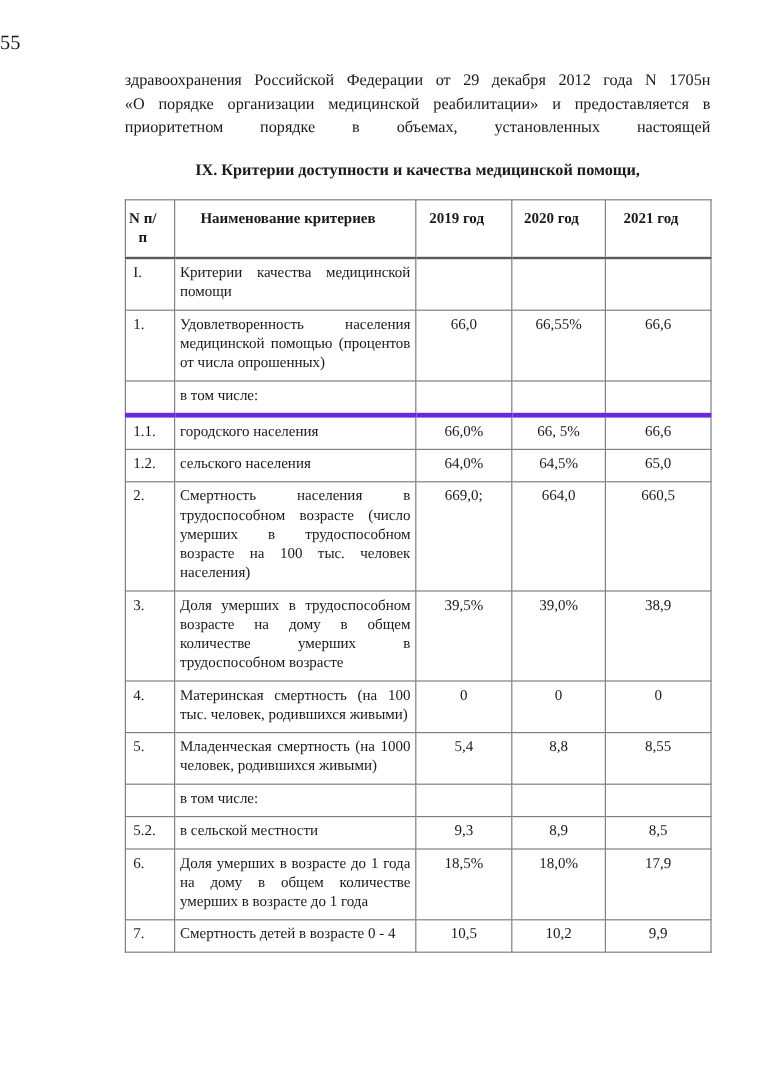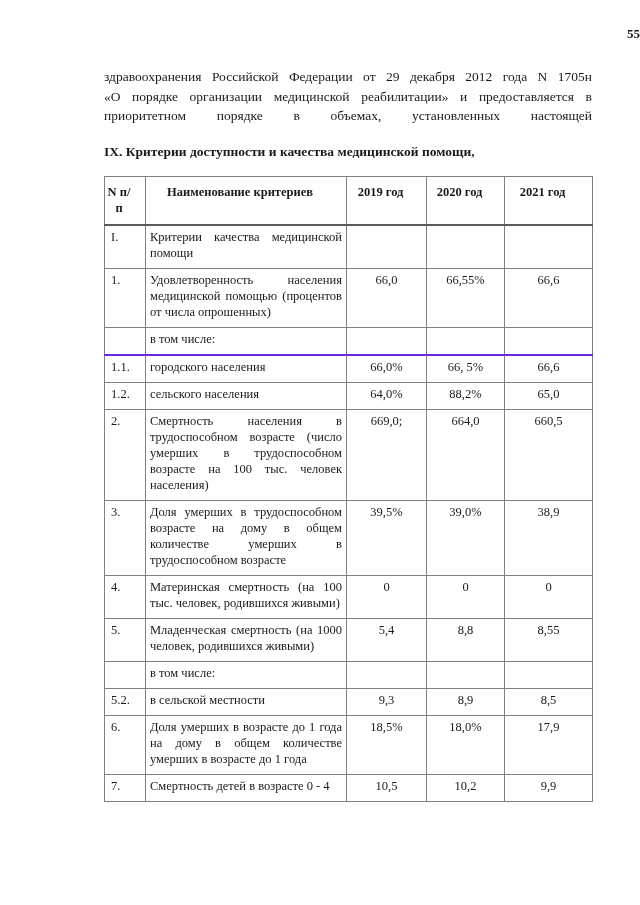--- a/index.html
+++ b/index.html
@@ -6,34 +6,34 @@
   html, body {
     width: 640px; height: 905px;
     background: #ffffff;
     font-family: "Liberation Serif", "DejaVu Serif", serif;
     color: #1a1a1a;
     overflow: hidden;
   }
   .page { width: 640px; height: 905px; position: relative; }
   .page-number {
     position: absolute; top: 26px; left: 0; width: 640px;
-    text-align: right; font-size: 13px; font-weight: bold;
+    text-align: left; font-size: 17px;
   }
   .content {
-    position: absolute; top: 57px; left: 104px; width: 488px; margin-top: 10px;
+    position: absolute; top: 57px; left: 104px; width: 488px;
   }
   .para-line {
     font-size: 13.5px; line-height: 19.5px;
     text-align: justify; text-align-last: justify;
     white-space: normal;
   }
   .para-line.last { text-align-last: left; }
   .section-heading {
     margin-top: 17px;
-    text-align: left; font-weight: bold;
+    text-align: center; font-weight: bold;
     font-size: 13.5px; line-height: 18px;
   }
   table.criteria {
     margin-top: 15px;
     border-collapse: collapse;
     width: 488px;
     table-layout: fixed;
   }
   table.criteria col.w0 { width: 41px; }
   table.criteria col.w1 { width: 201px; }
@@ -48,21 +48,21 @@
   }
   table.criteria th {
     font-weight: bold; text-align: center;
     padding: 7px 14px 8px 2px;
     border-bottom: 2px solid #5a5a5a;
   }
   table.criteria td { padding: 3px 4px 7px 4px; }
   table.criteria td.c0 { text-align: left; padding-left: 6px; }
   table.criteria td.c1 { text-align: justify; font-family: Liberation Serif, serif; }
   table.criteria td.c2, table.criteria td.c3, table.criteria td.c4 { text-align: center; }
-  table.criteria tr.thick-top td { border-top: 2px solid #6d28d9; }
+  table.criteria tr.thick-top td { border-top: 4px solid #6d28d9; }
 </style>
 </head>
 <body>
 
 <div class="page">
 
   <div class="page-number">55</div>
 
   <div class="content">
 
@@ -119,21 +119,21 @@
             <td class="c0">1.1.</td>
             <td class="c1">городского населения</td>
             <td class="c2">66,0%</td>
             <td class="c3">66, 5%</td>
             <td class="c4">66,6</td>
           </tr>
           <tr>
             <td class="c0">1.2.</td>
             <td class="c1">сельского населения</td>
             <td class="c2">64,0%</td>
-            <td class="c3">88,2%</td>
+            <td class="c3">64,5%</td>
             <td class="c4">65,0</td>
           </tr>
           <tr>
             <td class="c0">2.</td>
             <td class="c1">Смертность населения в трудоспособном возрасте (число умерших в трудоспособном возрасте на 100 тыс. человек населения)</td>
             <td class="c2">669,0;</td>
             <td class="c3">664,0</td>
             <td class="c4">660,5</td>
           </tr>
           <tr>

